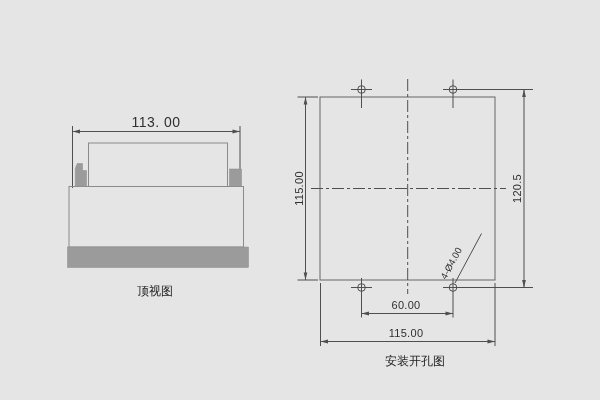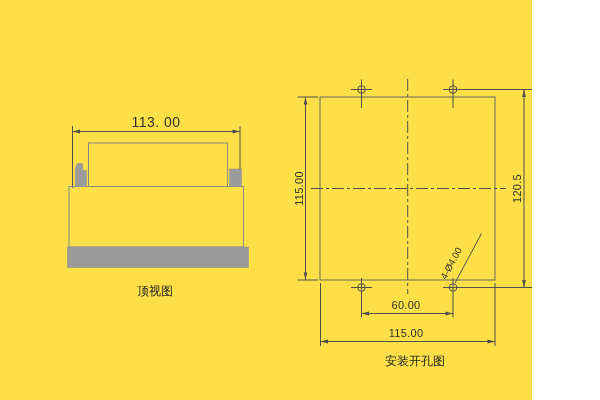--- a/index.html
+++ b/index.html
@@ -1,16 +1,16 @@
 <!DOCTYPE html>
 <html style="--geo: #8a8a8a; --sq: #666666; --dim: #4f4f4f; --fillgray: #9b9b9b; --text: #2f2f2f;"><head>
 <meta charset="utf-8">
 <style>
   html,body{margin:0;padding:0;background:#fff;}
-  .stage{position:relative;width:532px;height:400px;background:#fde047;overflow:hidden;}
+  .stage{position:relative;width:600px;height:400px;background:#e5e5e5;overflow:hidden;}
   svg{display:block;}
   svg text{font-family:"Liberation Sans", sans-serif;fill:var(--text,#2f2f2f);}
   .geo{stroke:var(--geo,#8a8a8a);stroke-width:1;fill:none;}
   .sq{stroke:var(--sq,#666666);stroke-width:1;fill:none;}
   .dim{stroke:var(--dim,#4f4f4f);stroke-width:1;fill:none;}
   .cl{stroke:var(--dim,#4f4f4f);stroke-width:1;fill:none;stroke-dasharray:12 3 3 3;}
   .arr{fill:var(--dim,#4f4f4f);stroke:none;}
   .gfill{fill:var(--fillgray,#9b9b9b);stroke:var(--geo,#8a8a8a);stroke-width:0.5;}
   .dimtext{font-size:11px;letter-spacing:0.3px;}
   .dimtext-lg{font-size:14px;letter-spacing:0.5px;}

